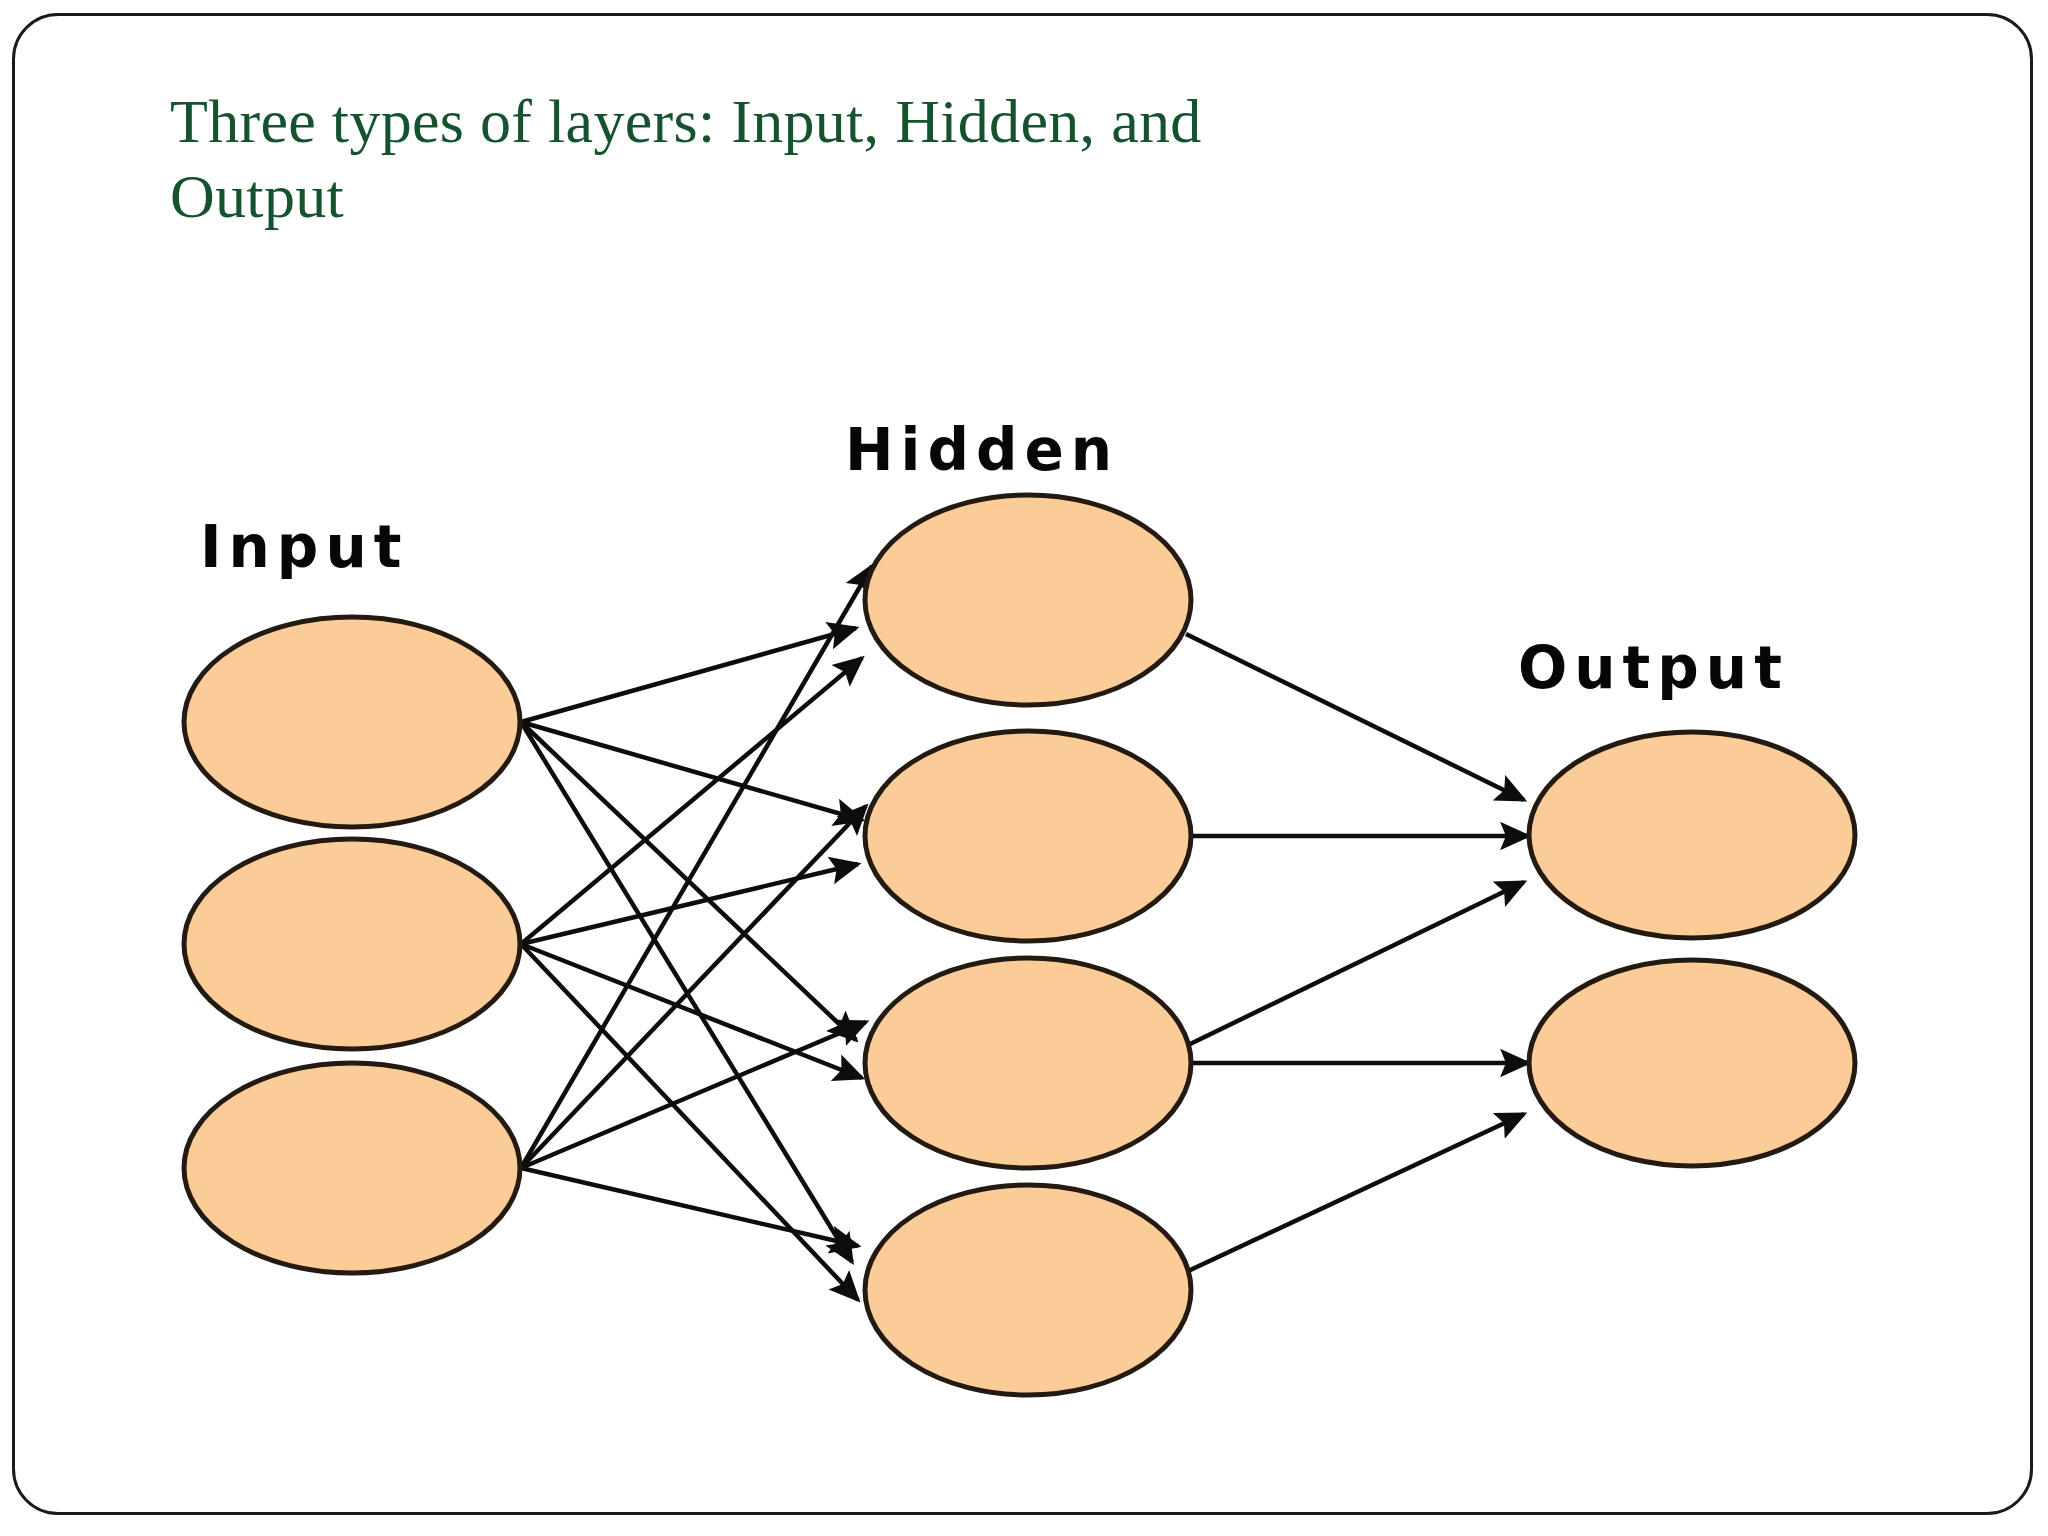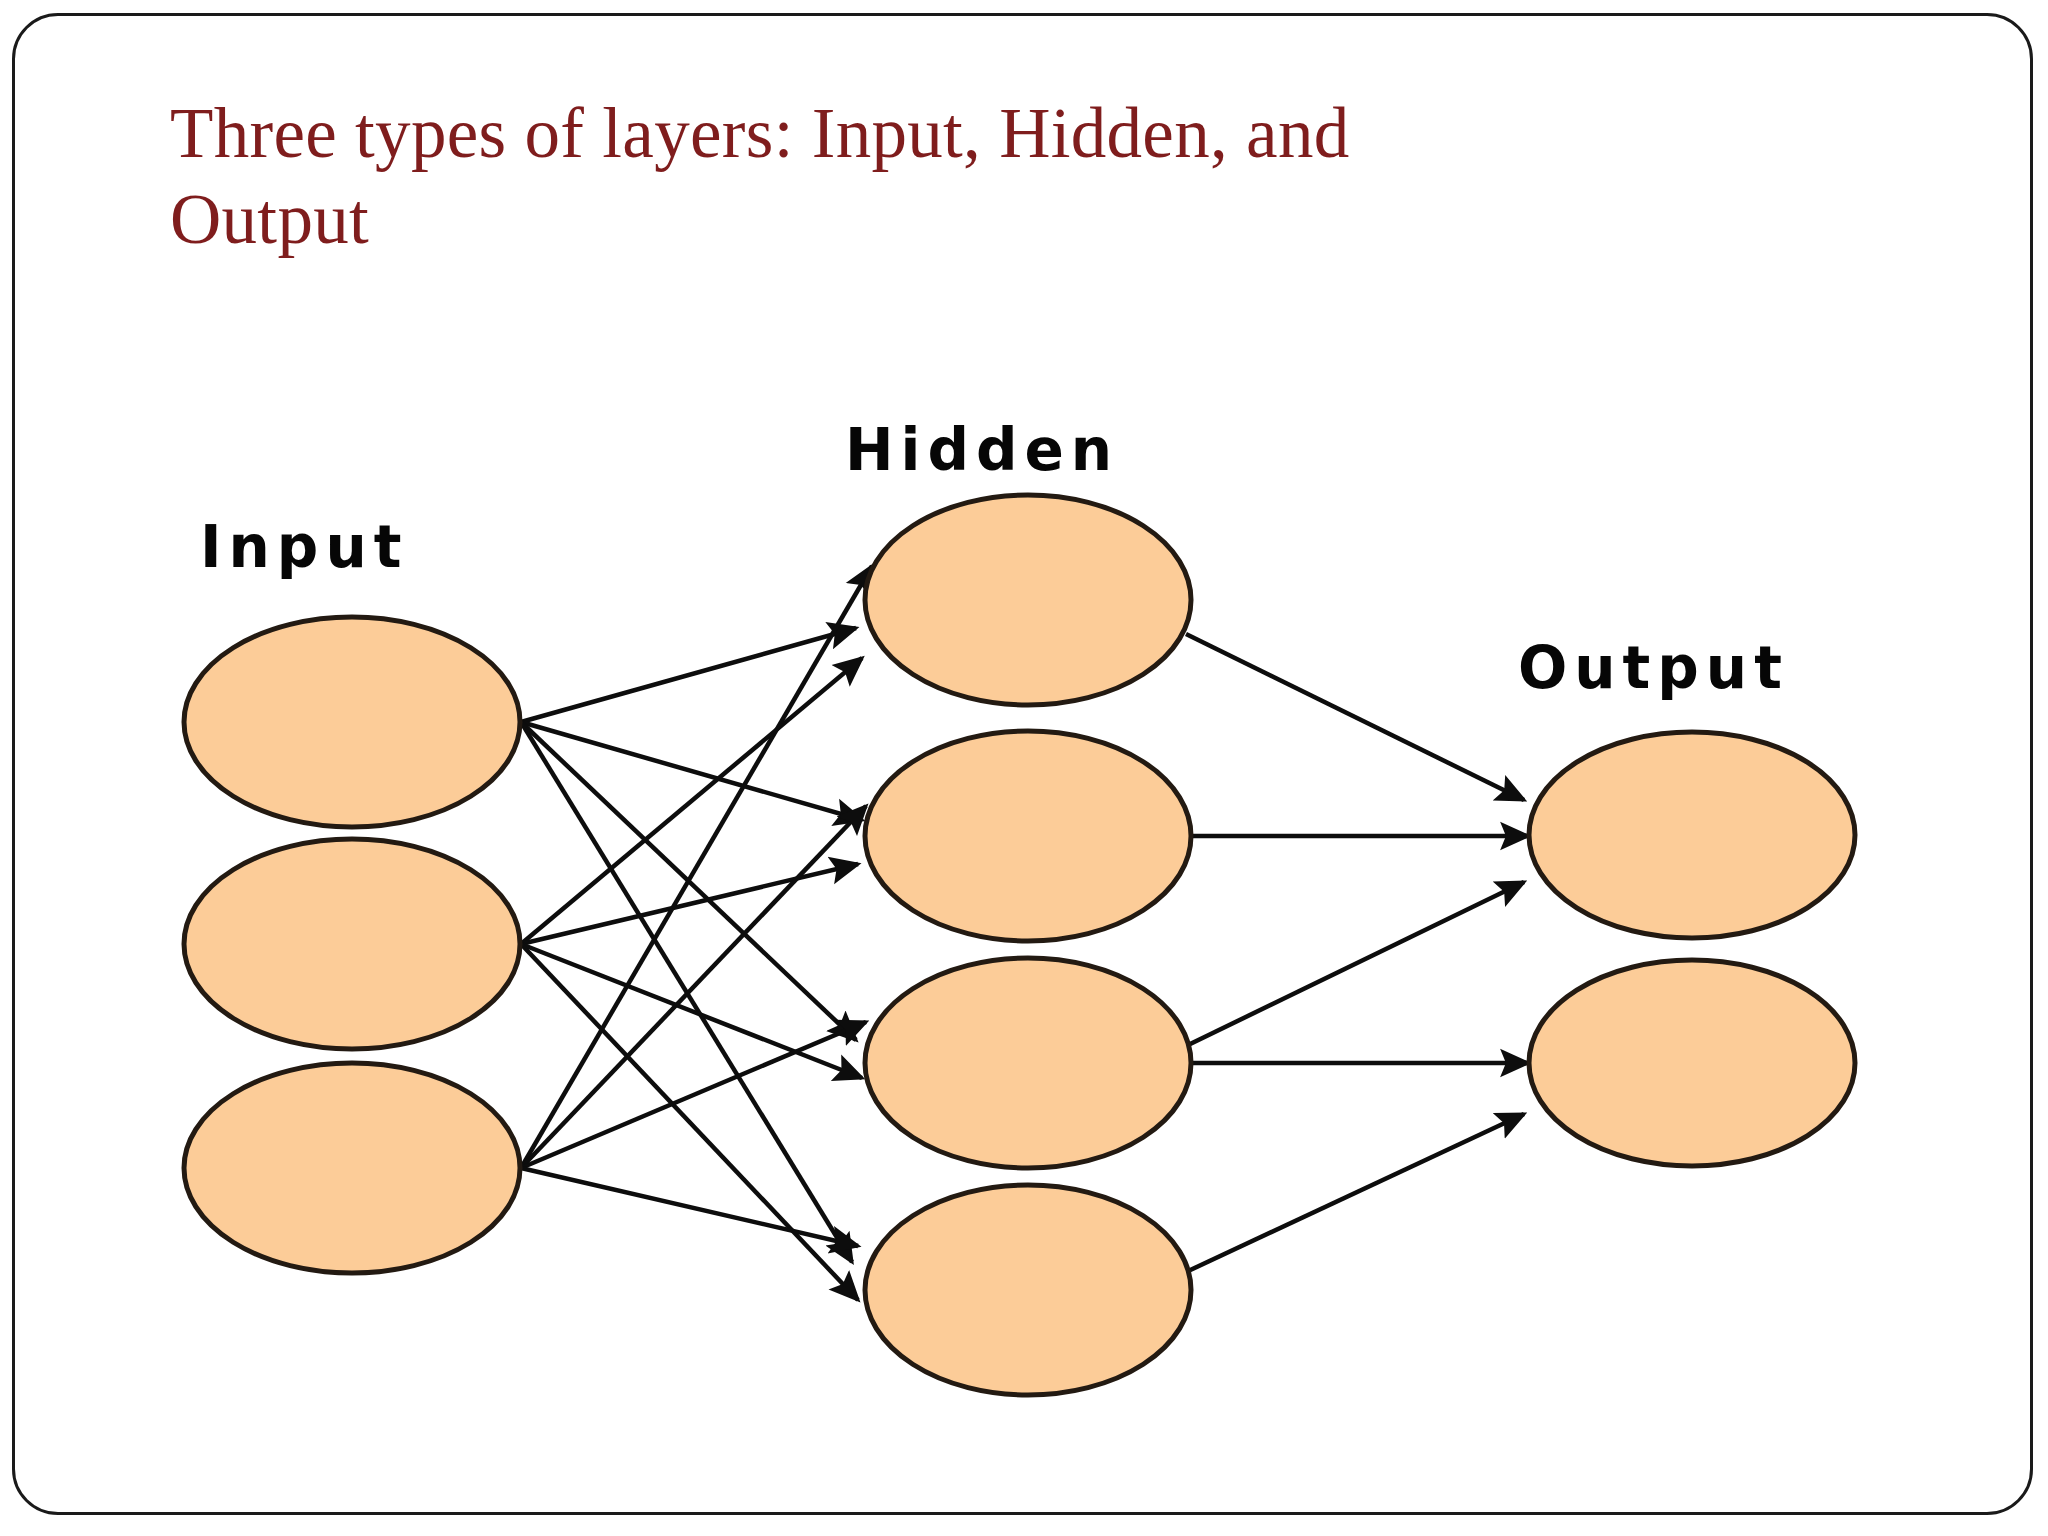--- a/index.html
+++ b/index.html
@@ -30,23 +30,23 @@
     border: 3px solid #1a1a1a;
     border-radius: 46px;
     box-sizing: border-box;
     pointer-events: none;
   }
   #slide-title {
     position: absolute;
     left: 170px;
     top: 42px;
     width: 1600px;
-    color: #7f1d1d;
+    color: #14532d;
     font-family: "Liberation Serif", serif;
-    font-size: 71px;
+    font-size: 62px;
     line-height: 1.22;
     font-weight: 400;
     letter-spacing: 0.3px;
     white-space: pre-line;
   }
   #diagram-wrap {
     position: absolute;
     left: 0;
     top: 0;
     width: 2048px;

